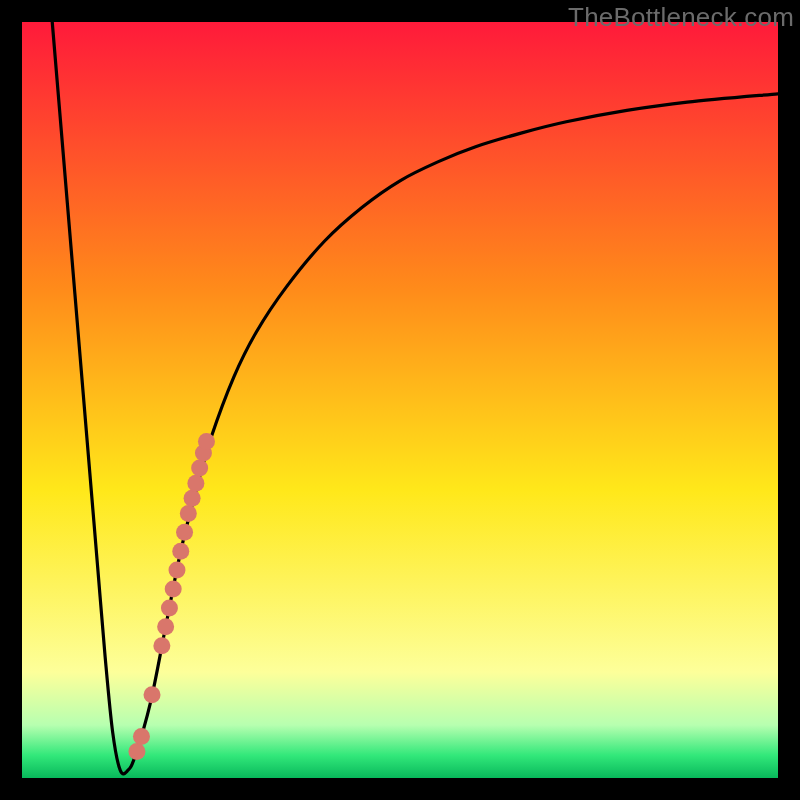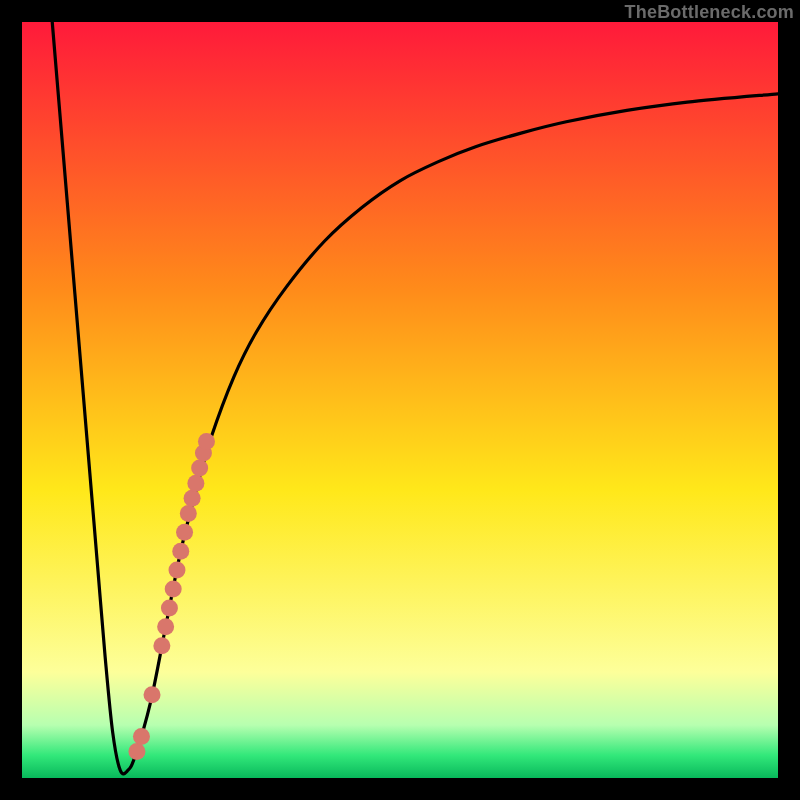--- a/index.html
+++ b/index.html
@@ -25,22 +25,22 @@
     top: 22px;
     width: 756px;
     height: 756px;
     overflow: hidden;
   }
   .watermark {
     position: absolute;
     top: 2px;
     right: 6px;
     color: #6b6b6b;
-    font-size: 18px;
-    font-weight: 700;
+    font-size: 26px;
+    font-weight: 400;
     letter-spacing: 0.2px;
     z-index: 50;
   }
   svg { display: block; }
 </style>
 </head>
 <body>
 
 <div class="frame">
   <div class="watermark">TheBottleneck.com</div>

